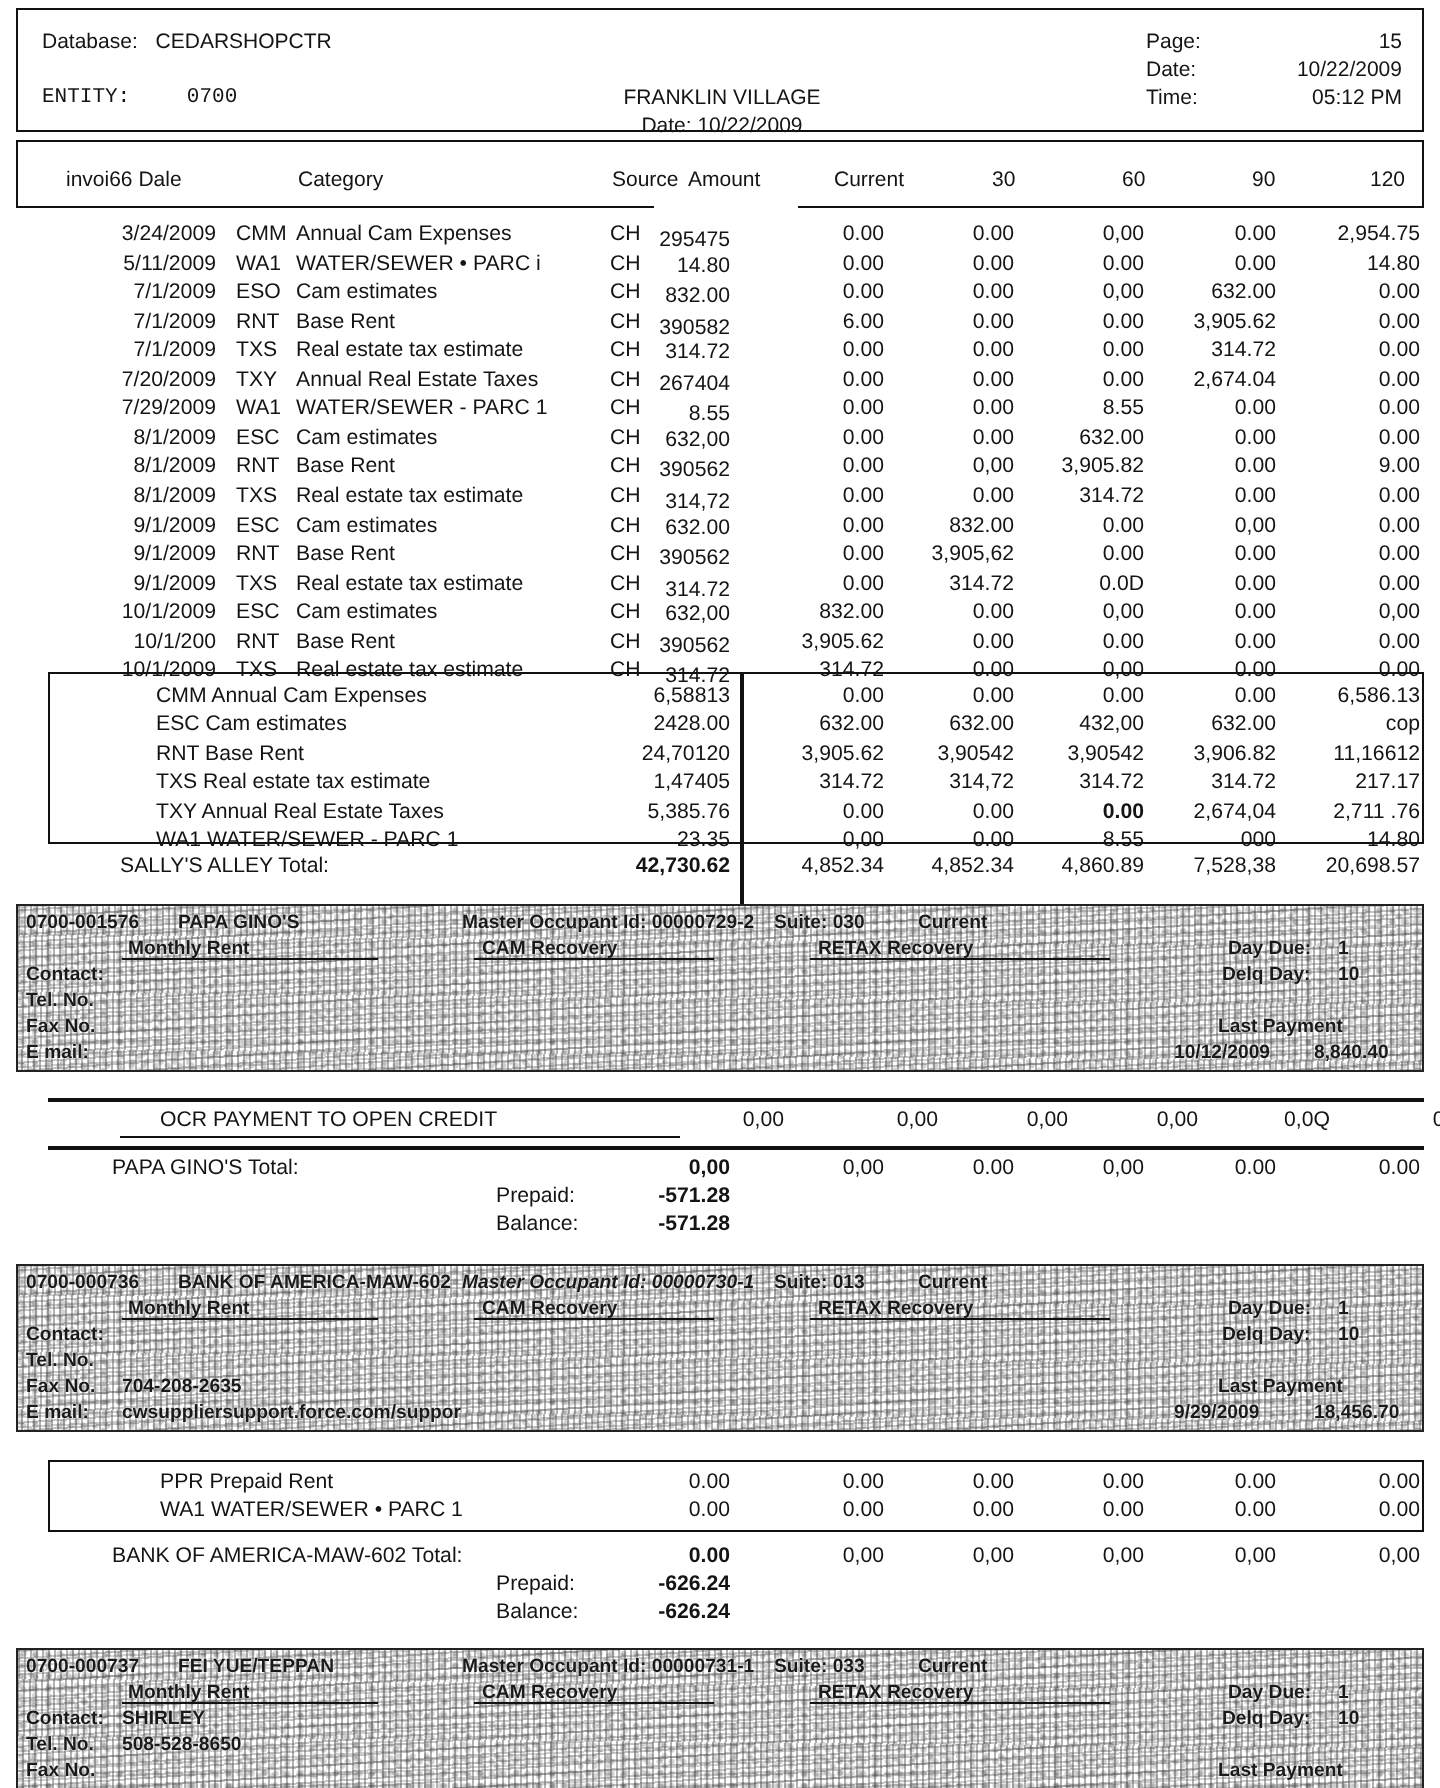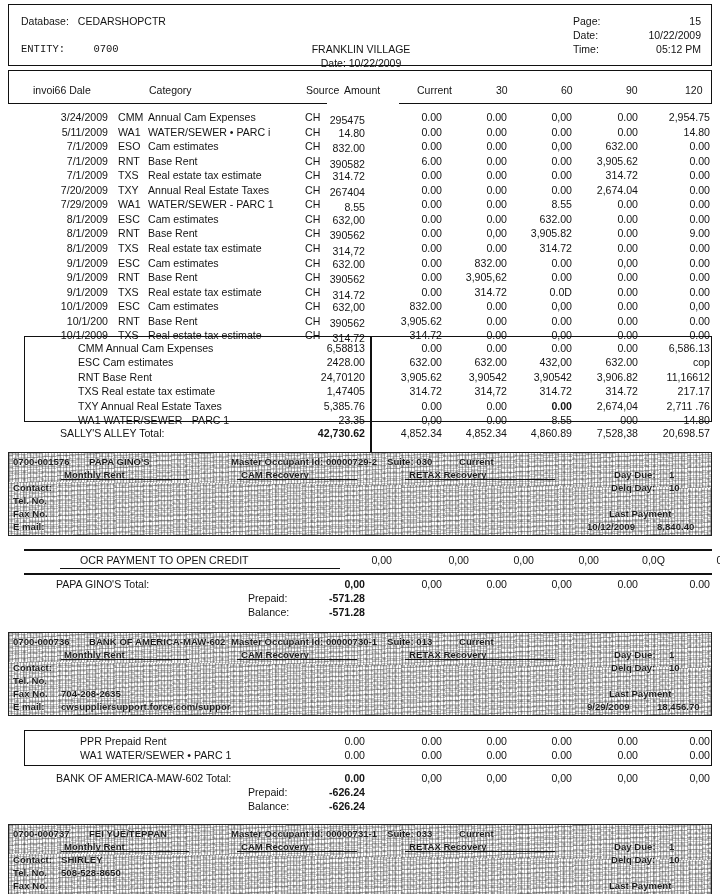--- a/index.html
+++ b/index.html
@@ -444,21 +444,21 @@
         <span class="c col-amt b">-571.28</span>
       </div>
       <div class="tot-row" style="top: 606px;">
         <span class="pb-label">Balance:</span>
         <span class="c col-amt b">-571.28</span>
       </div>
       <div class="tenant" style="top: 632px; height: 84px;">
         <div class="noise"></div>
         <div class="tt" style="left: 4px; top: 3px;">0700-000736</div>
         <div class="tt" style="left: 80px; top: 3px;">BANK OF AMERICA-MAW-602</div>
-        <div class="tt" style="left: 222px; top: 3px;">Master Occupant Id: 00000730-1</div>
+        <div class="tt" style="left: 222px; top: 3px; font-style: italic;">Master Occupant Id: 00000730-1</div>
         <div class="tt" style="left: 378px; top: 3px;">Suite: 013</div>
         <div class="tt" style="left: 450px; top: 3px;">Current</div>
         <div class="tt" style="left: 55px; top: 16px;">Monthly Rent</div>
         <div class="tt" style="left: 232px; top: 16px;">CAM Recovery</div>
         <div class="tt" style="left: 400px; top: 16px;">RETAX Recovery</div>
         <div class="ulbar" style="left: 52px; top: 26px; width: 128px;"></div>
         <div class="ulbar" style="left: 228px; top: 26px; width: 120px;"></div>
         <div class="ulbar" style="left: 396px; top: 26px; width: 150px;"></div>
         <div class="tt" style="left: 605px; top: 16px;">Day Due:</div>
         <div class="tt" style="left: 660px; top: 16px;">1</div>

